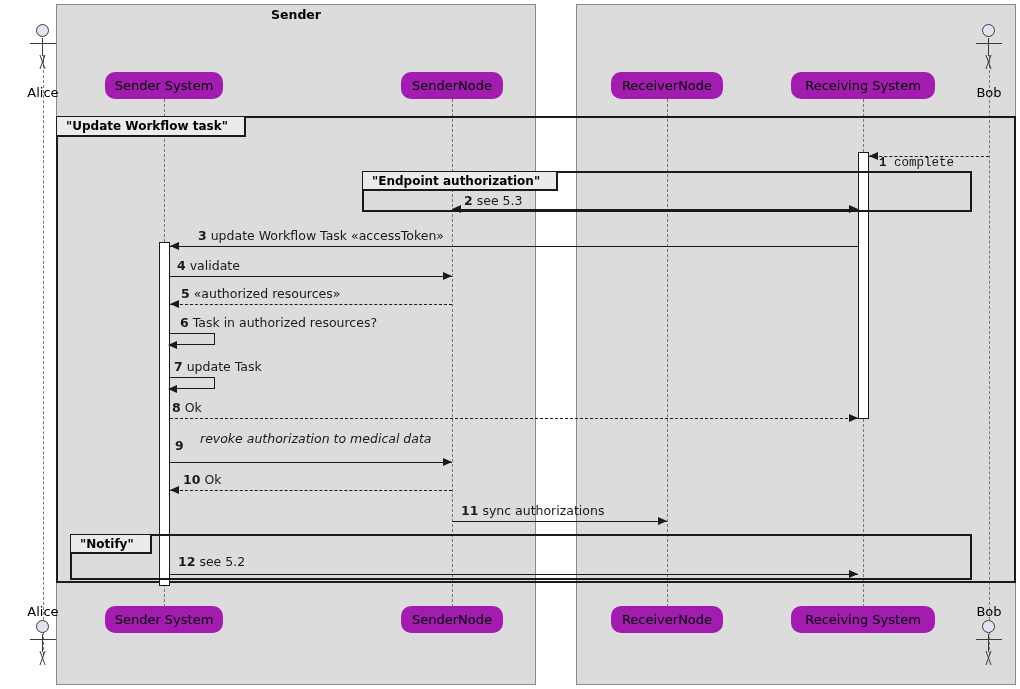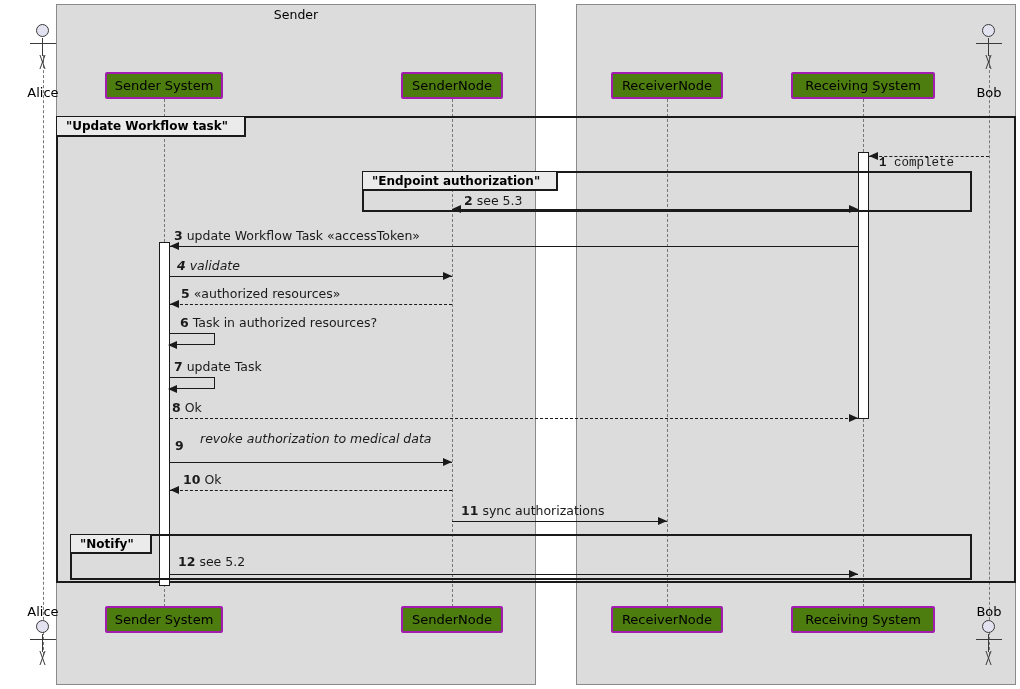--- a/index.html
+++ b/index.html
@@ -1,27 +1,27 @@
 <!DOCTYPE html>
 <html><head>
 <meta charset="utf-8">
 <style>
   html,body{margin:0;padding:0;background:#fff;}
   body{font-family:"DejaVu Sans","Liberation Sans",sans-serif;}
   #stage{position:relative;width:1020px;height:689px;background:#ffffff;overflow:hidden;}
 
   
   .group-box{position:absolute;background:#dcdcdc;border:1px solid #8a8a8a;box-sizing:border-box;}
-  .group-title{position:absolute;text-align:center;font-weight:normal;font-size:12.5px;color:#000;}
+  .group-title{position:absolute;text-align:center;font-weight:bold;font-size:12.5px;color:#000;}
 
   
   .lifeline{position:absolute;width:0;border-left:1px dashed #777;}
 
   
-  .pbox{position:absolute;background:#4d7c0f;border:2px solid #a21caf;border-radius:2px;
+  .pbox{position:absolute;background:#a21caf;border:2px solid #a21caf;border-radius:10px;
         box-sizing:border-box;display:flex;align-items:center;justify-content:center;
         font-size:13px;color:#000;white-space:nowrap;}
 
   
   .actor{position:absolute;width:32px;height:46px;}
   .actor .head{position:absolute;left:9px;top:0;width:13px;height:13px;border-radius:50%;
                background:#e2e2f0;border:1px solid #3a3a3a;box-sizing:border-box;}
   .actor .body{position:absolute;left:15px;top:14px;width:0;height:18px;border-left:1px solid #3a3a3a;}
   .actor .arms{position:absolute;left:3px;top:19px;width:26px;height:0;border-top:1px solid #3a3a3a;}
   .actor .legL{position:absolute;left:6px;top:31px;width:10px;height:14px;
@@ -163,28 +163,28 @@
   </svg>
 
   <div class="msg-label" style="left:464px;top:194px;">
     <b>2</b>
     <span>see 5.3</span>
   </div>
   <div class="msg-line" style="left:452px;top:209px;width:406px;"></div>
   <div class="arrowhead arrow-l" style="left:452px;top:205px;"></div>
   <div class="arrowhead arrow-r" style="left:849px;top:205px;"></div>
 
-  <div class="msg-label" style="left:174px;top:229px;">
+  <div class="msg-label" style="left:198px;top:229px;">
     <b>3</b>
     <span>update Workflow Task «accessToken»</span>
   </div>
   <div class="msg-line" style="left:170px;top:246px;width:688px;"></div>
   <div class="arrowhead arrow-l" style="left:170px;top:242px;"></div>
 
-  <div class="msg-label" style="left:177px;top:259px;font-style:italic;">
+  <div class="msg-label" style="left:177px;top:259px;">
     <b>4</b>
     <span>validate</span>
   </div>
   <div class="msg-line" style="left:170px;top:276px;width:282px;"></div>
   <div class="arrowhead arrow-r" style="left:443px;top:272px;"></div>
 
   <div class="msg-label" style="left:181px;top:287px;text-align:center;">
     <b>5</b>
     <span>«authorized resources»</span>
   </div>

